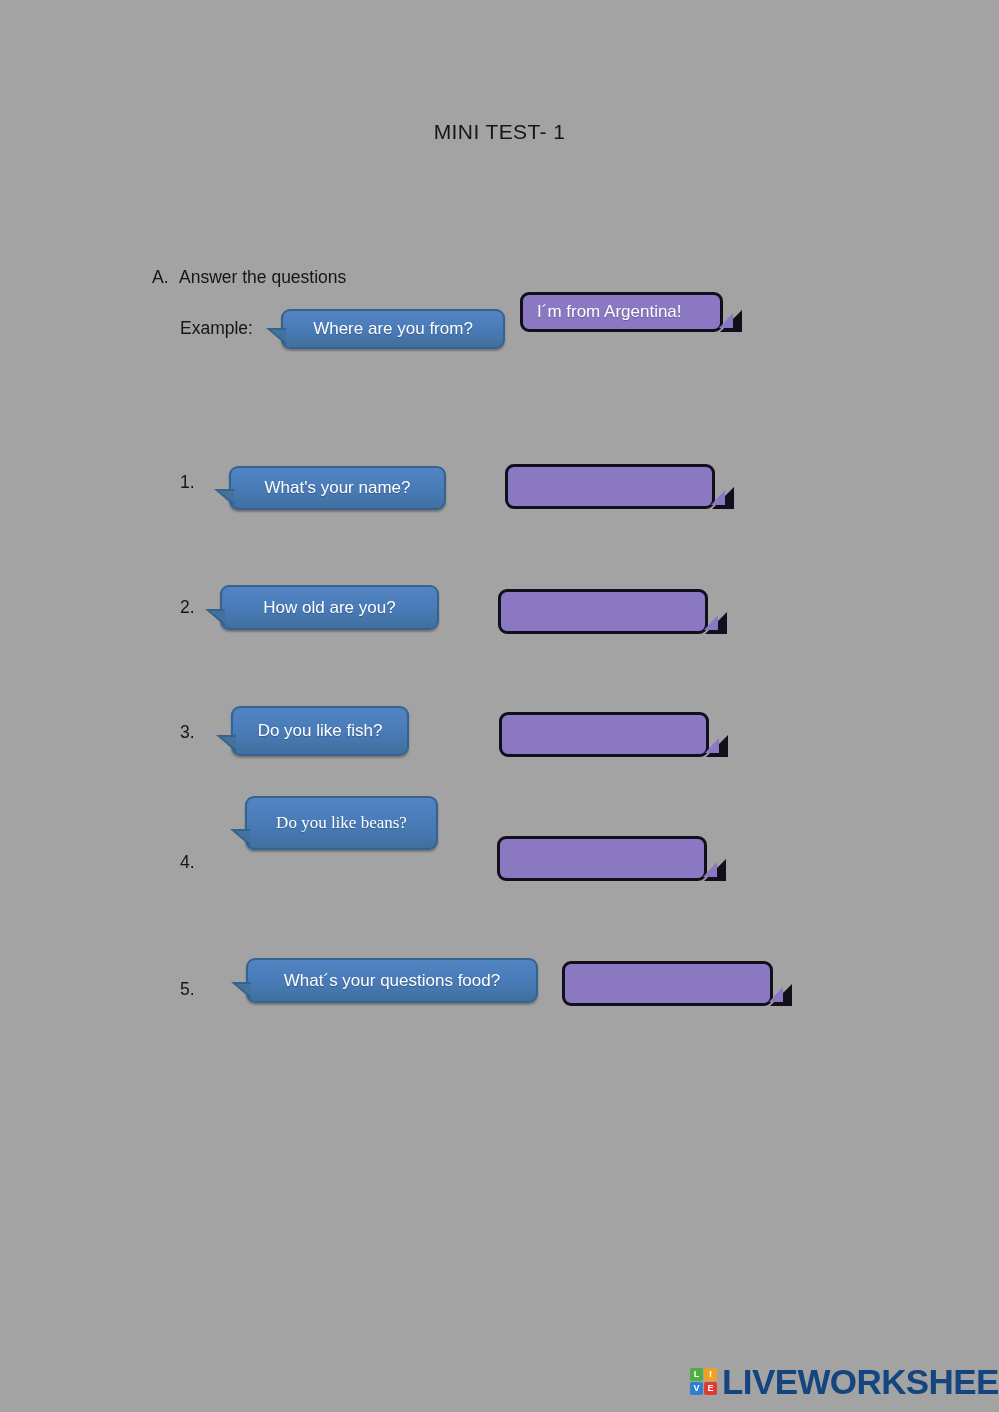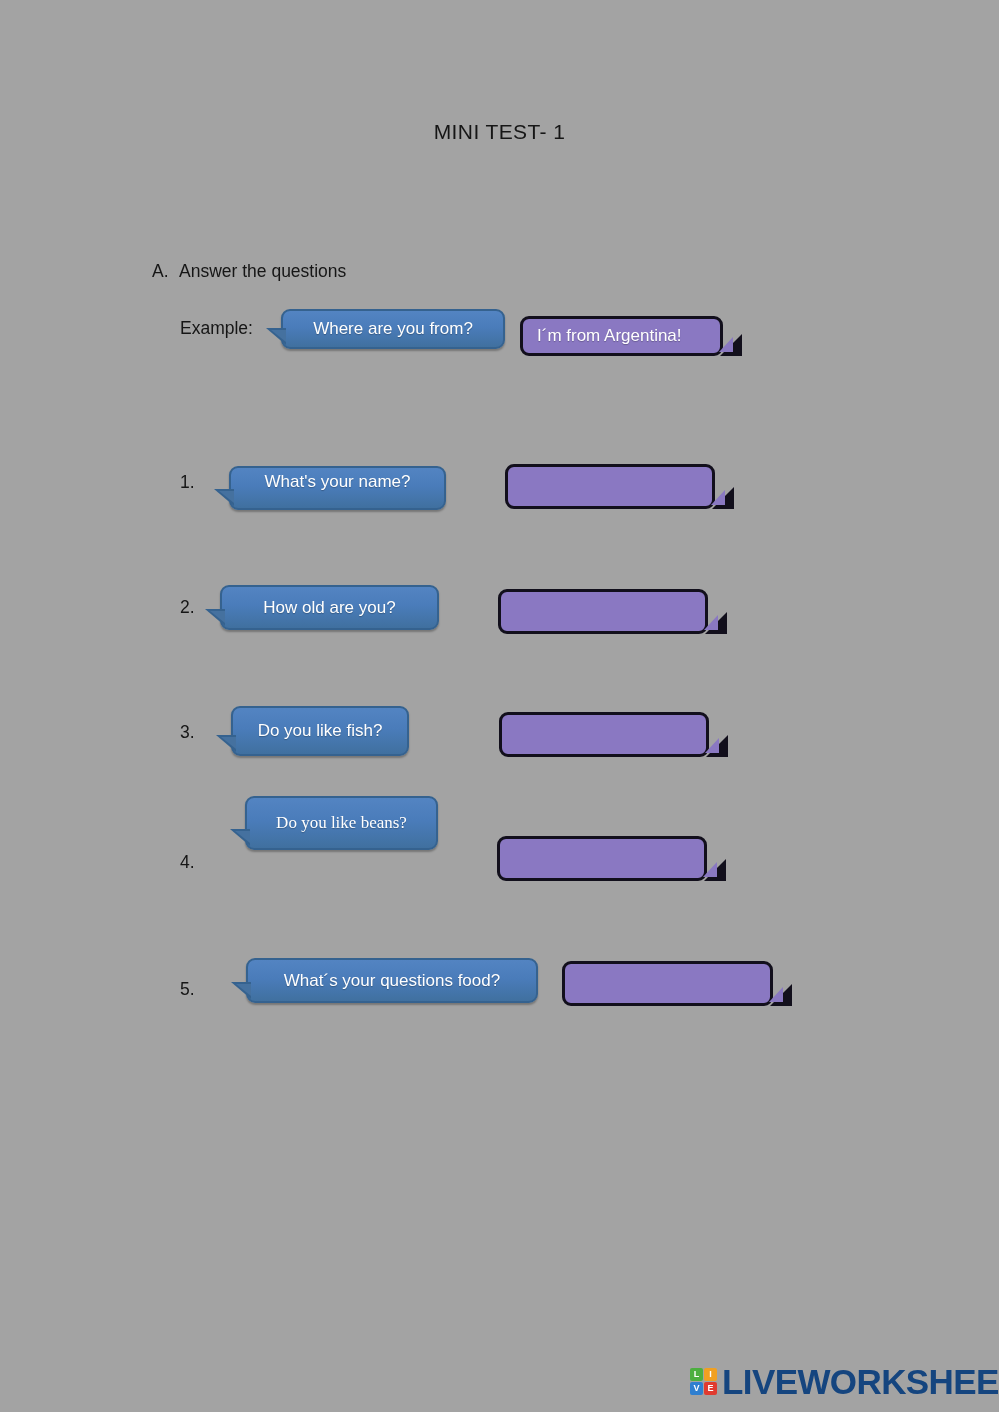--- a/index.html
+++ b/index.html
@@ -30,21 +30,21 @@
     width: 999px;
     text-align: center;
     font-size: 21px;
     letter-spacing: 0.4px;
     color: #161616;
   }
 
   
   .section-heading {
     position: absolute;
-    top: 261px;
+    top: 267px;
     left: 152px;
     font-size: 17.5px;
     color: #161616;
     white-space: nowrap;
   }
   .section-heading .letter {
     display: inline-block;
     width: 27px;
   }
 
@@ -193,26 +193,26 @@
   <div class="section-heading">
     <span class="letter">A.</span><span>Answer the questions</span>
   </div>
 
   <div class="example-label">Example:</div>
 
   <div class="q-bubble" style="left:281px; top:309px; width:224px; height:40px;">
     <span>Where are you from?</span>
   </div>
 
-  <div class="a-bubble" style="left:520px; top:316px; width:203px; height:40px;">
+  <div class="a-bubble" style="left:520px; top:292px; width:203px; height:40px;">
     <span>I´m from Argentina!</span>
   </div>
 
   <div class="q-number" style="left:180px; top:472px;">1.</div>
-  <div class="q-bubble" style="left:229px; top:466px; width:217px; height:44px;align-items:flex-end;">
+  <div class="q-bubble" style="left:229px; top:466px; width:217px; height:44px;">
     <span>What's your name?</span>
   </div>
   <div class="a-bubble" style="left:505px; top:464px; width:210px; height:45px;">
     <span></span>
   </div>
 
   <div class="q-number" style="left:180px; top:597px;">2.</div>
   <div class="q-bubble" style="left:220px; top:585px; width:219px; height:45px;">
     <span>How old are you?</span>
   </div>

